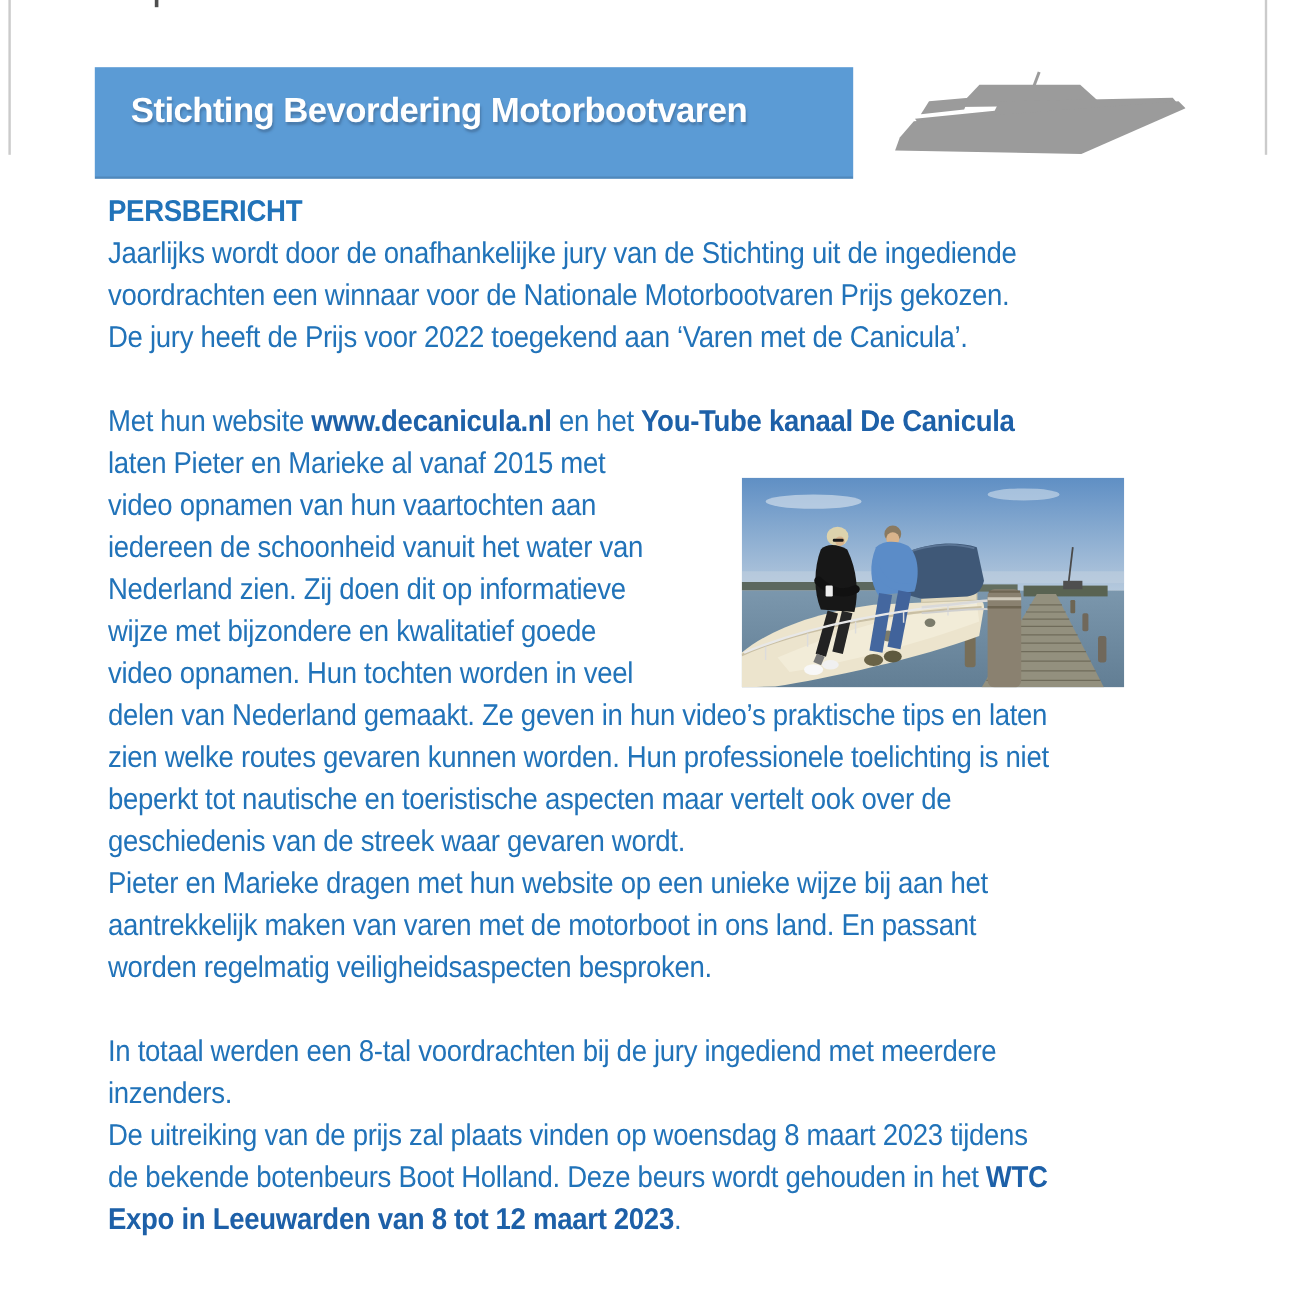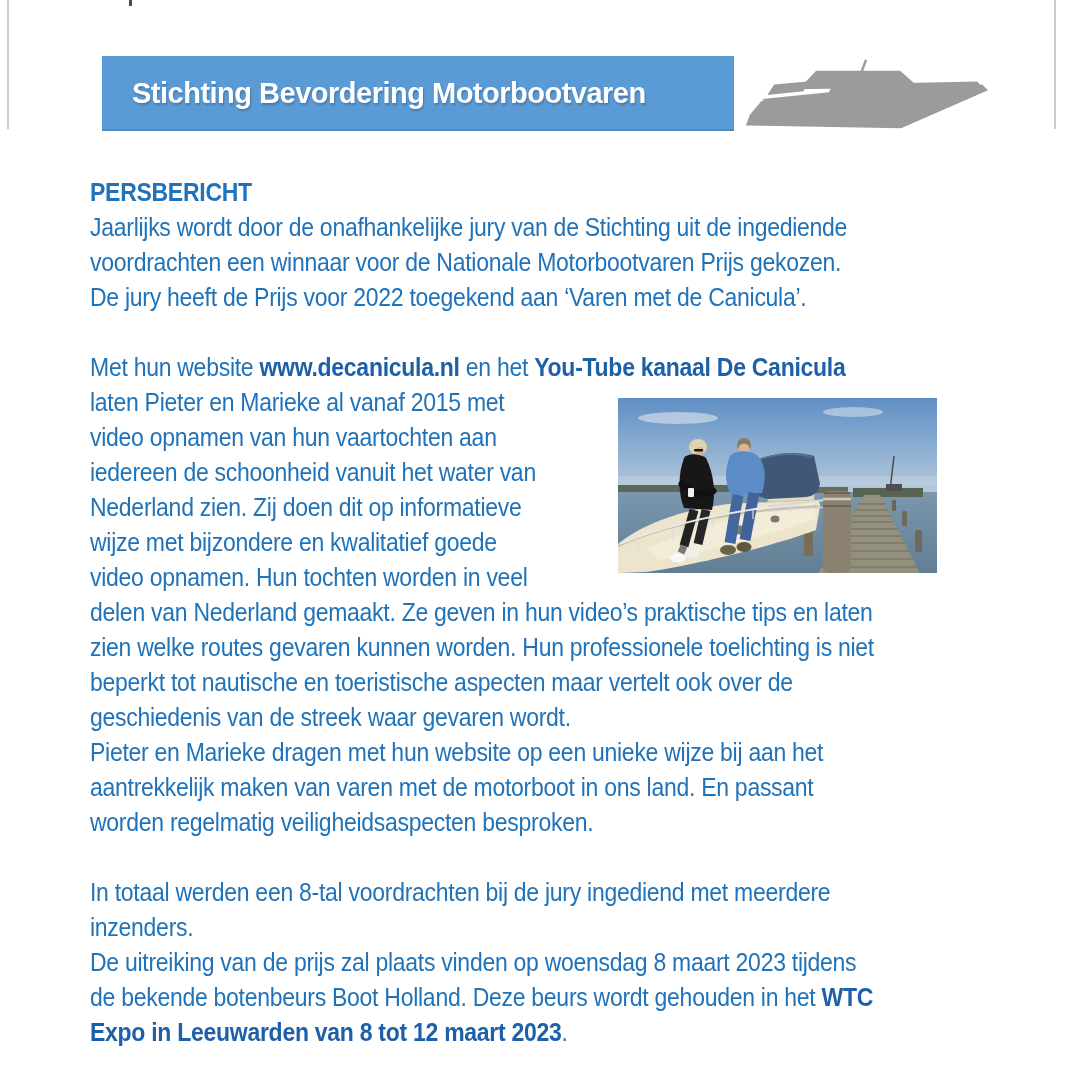--- a/index.html
+++ b/index.html
@@ -9,34 +9,34 @@
     font-family:"Liberation Sans","DejaVu Sans",sans-serif;
     --banner-blue:#5b9bd5; --text-blue:#2173b9; --bold-blue:#1d60a8; --logo-gray:#9b9b9b;
   }
   .page{position:absolute;inset:0}
   .edge-line{position:absolute;top:0;width:2px;height:129px;background:#cbcbcb}
   .edge-left{left:7px}
   .edge-right{left:1054px}
   .top-mark{position:absolute;left:129px;top:0;width:3px;height:6px;background:#4e4e4e}
 
   .banner{
-    position:absolute;left:102px;top:56px;width:632px;height:75px;
+    position:absolute;left:79px;top:56px;width:632px;height:93px;
     background:var(--banner-blue);
     box-shadow:inset 0 -2px 0 rgba(0,0,0,.12);
   }
   .banner-title{
     display:block;padding-left:30px;line-height:75px;white-space:nowrap;
     font-size:29px;font-weight:bold;letter-spacing:-0.5px;color:#ffffff;
     text-shadow:1px 2px 2px rgba(40,60,90,.35);
   }
   .logo{position:absolute;left:742px;top:58px;width:246px;height:84px}
   .logo-shape{fill:var(--logo-gray)}
   .logo-line{stroke:var(--logo-gray)}
 
-  .content{position:absolute;left:90px;top:175px}
+  .content{position:absolute;left:90px;top:159px}
   .line{
     height:35px;line-height:35px;white-space:nowrap;
     font-size:25px;letter-spacing:-0.3px;color:var(--text-blue);
     transform:scaleX(0.92);transform-origin:0 50%;
   }
   .line.heading{font-weight:bold}
   .line .bold{font-weight:bold;color:var(--bold-blue)}
   .line .link{cursor:pointer}
   .blank{height:35px}
 

